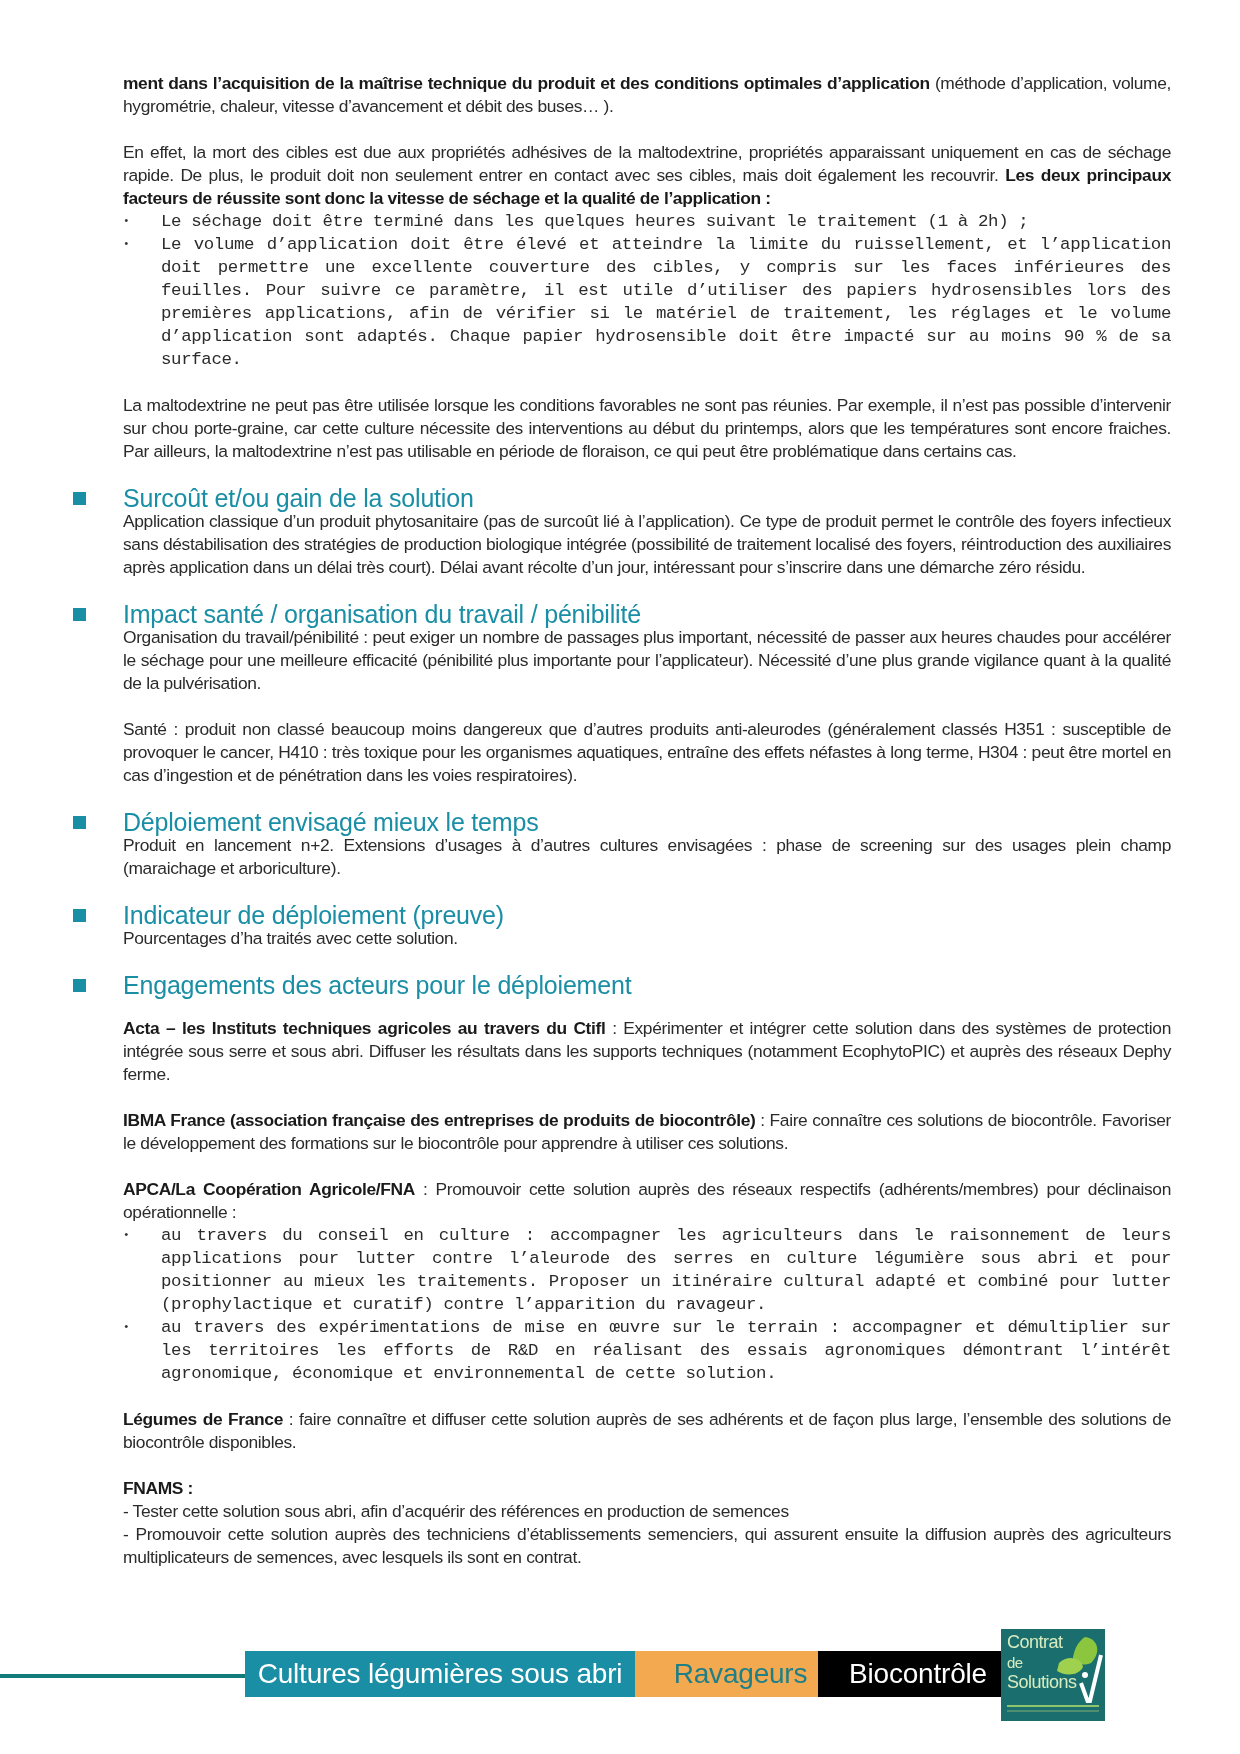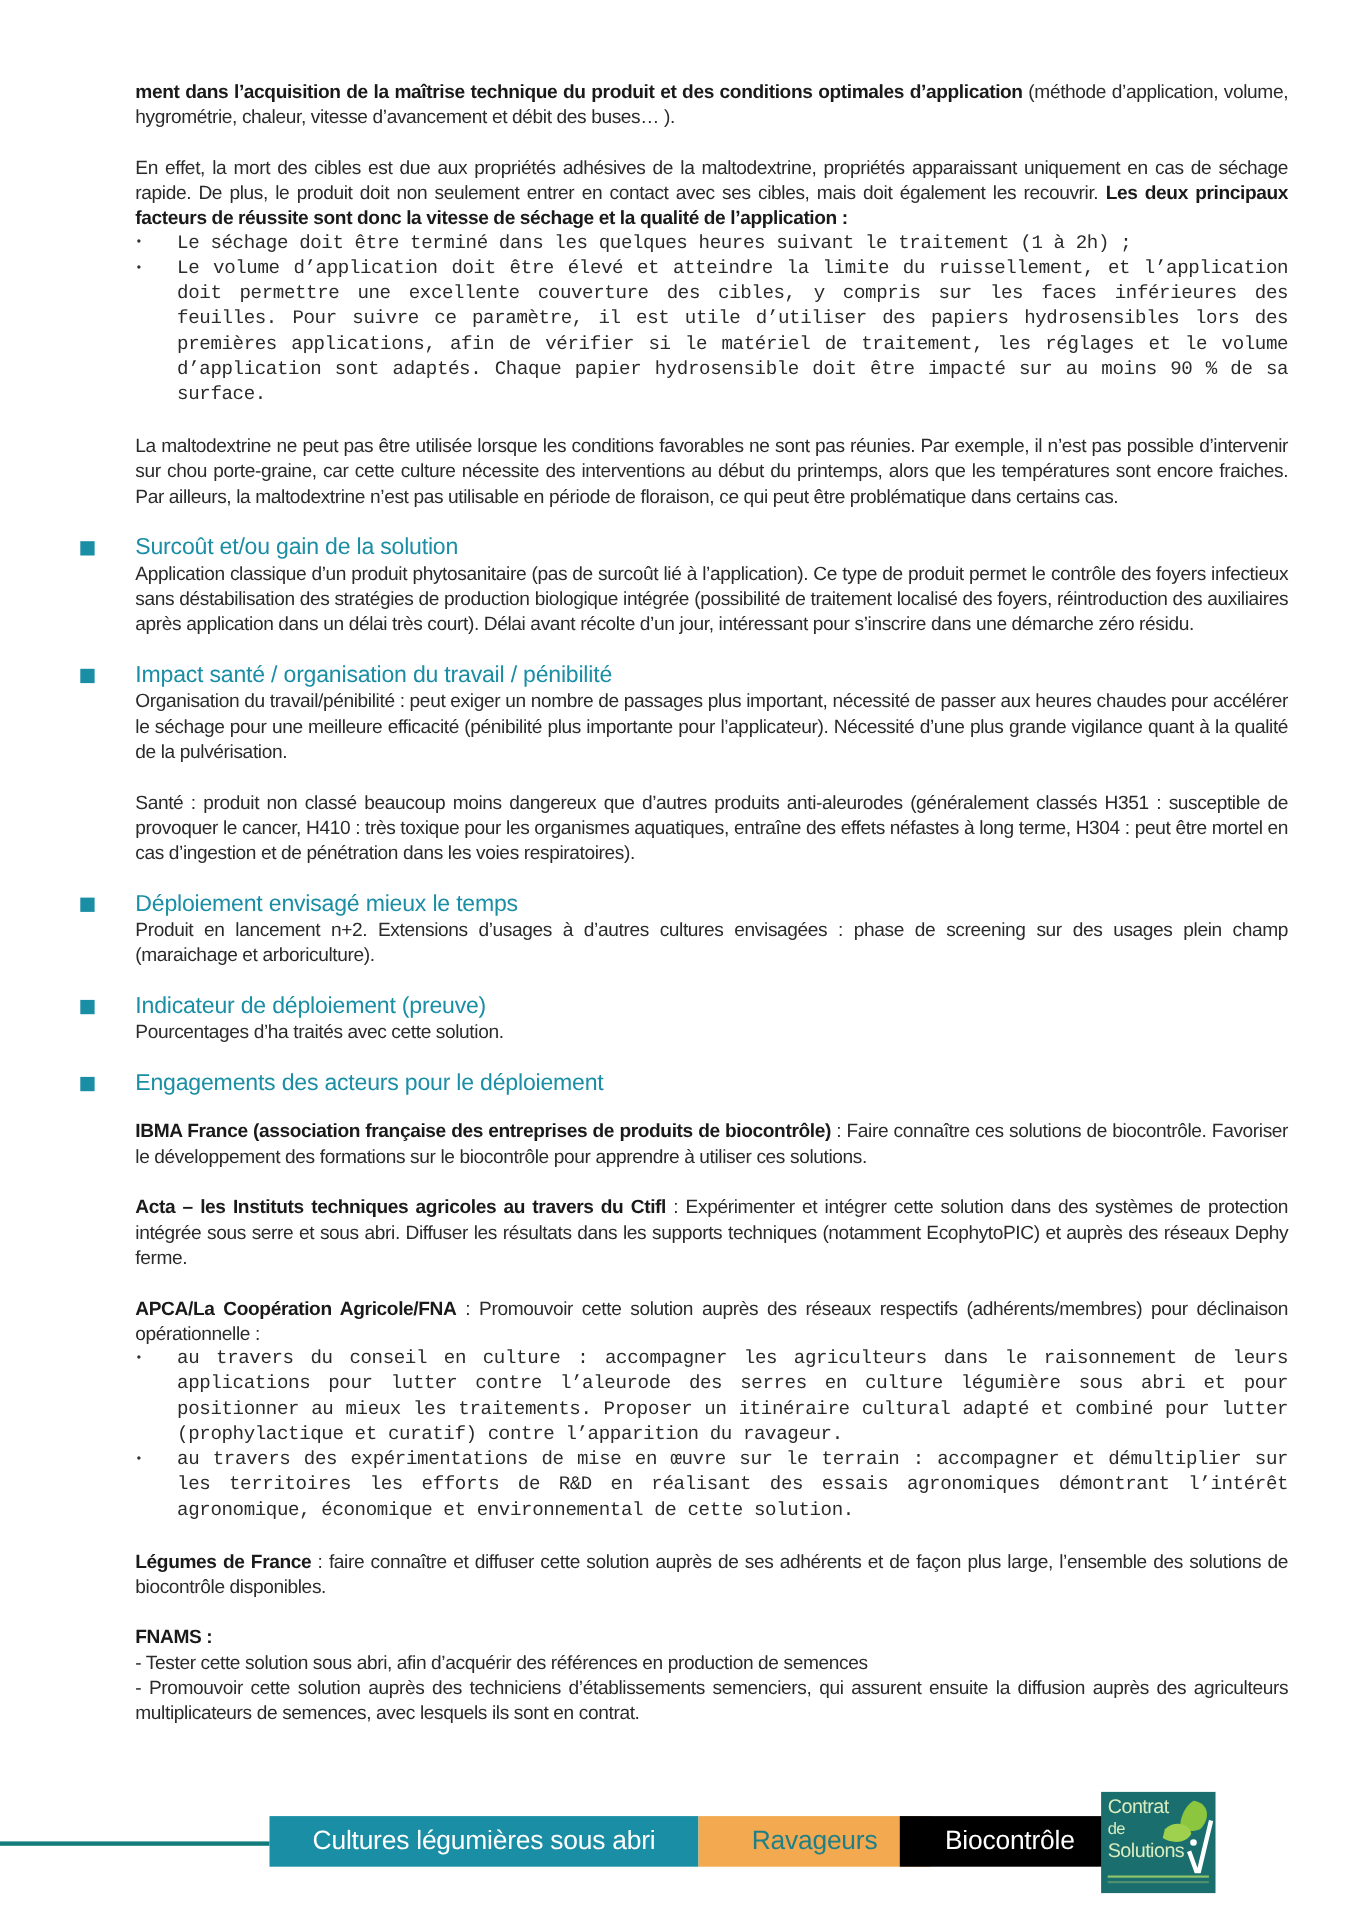--- a/index.html
+++ b/index.html
@@ -17,36 +17,36 @@
     ul.dots { list-style: none; margin: -23px 0 23px 0; padding: 0; }
     ul.dots li { position: relative; padding-left: 38px; font-family: Liberation Mono, monospace; }
     ul.dots li::before {
       content: "\2022"; position: absolute; left: 0; top: 0; font-size: 11px; color: #333;
     }
     .section { position: relative; margin-left: -48px; padding-left: 48px; margin-bottom: 23px; }
     .section .sq {
       position: absolute; left: -2px; top: 6px; width: 13px; height: 13px; background: #1a8ea5;
     }
     .section h2 {
-      margin: 0; font-weight: normal; color: #1a8ea5; font-size: 21px; line-height: 24px;
+      margin: 0; font-weight: normal; color: #1a8ea5; font-size: 25px; line-height: 24px;
       letter-spacing: -0.2px; text-align: left;
     }
     .section .body { margin: 0; }
     .section .body p { margin: 0 0 23px 0; }
     .section .body p:last-child { margin-bottom: 0; }
     .actors { margin-top: 12px; }
     .actors p { margin-bottom: 23px; }
     .actors ul.dots { margin-top: 0; }
     .plain-line { display: block; }
 
     
     .footer-line {
       position: absolute; left: 0; top: 1674px; width: 245px; height: 4px; background: #127c7c;
     }
-    .band { position: absolute; top: 1651px; height: 46px; display: flex; align-items: center; justify-content: center; font-size: 24px; letter-spacing: -0.2px; }
+    .band { position: absolute; top: 1651px; height: 46px; display: flex; align-items: center; justify-content: center; font-size: 28px; letter-spacing: -0.2px; }
     .band-1 { left: 245px; width: 390px; background: #1a8ea5; color: #ffffff; }
     .band-2 { left: 635px; width: 211px; background: #f2a950; color: #1f7f86; }
     .band-3 { left: 818px; width: 200px; background: #000000; color: #ffffff; }
     .logo {
       position: absolute; left: 1001px; top: 1629px; width: 104px; height: 92px; background: #1a6f6e;
       overflow: hidden;
     }
     .logo .t {
       position: absolute; left: 6px; color: #d9ecc0; font-size: 18px; line-height: 18px; letter-spacing: -0.5px;
     }
@@ -105,23 +105,23 @@
         <p>Pourcentages d’ha traités avec cette solution.</p>
       </div>
   </div>
 
   <div class="section" style="margin-bottom:0;">
     <span class="sq"></span>
     <h2>Engagements des acteurs pour le déploiement</h2>
   </div>
 
   <div class="actors" style="margin-top:20px;">
+    <p><b>Acta – les Instituts techniques agricoles au travers du Ctifl</b><span> : Expérimenter et intégrer cette solution dans des systèmes de protection intégrée sous serre et sous abri. Diffuser les résultats dans les supports techniques (notamment EcophytoPIC) et auprès des réseaux Dephy ferme.</span></p>
+
     <p><b>IBMA France (association française des entreprises de produits de biocontrôle)</b><span> : Faire connaître ces solutions de biocontrôle. Favoriser le développement des formations sur le biocontrôle pour apprendre à utiliser ces solutions.</span></p>
-
-    <p><b>Acta – les Instituts techniques agricoles au travers du Ctifl</b><span> : Expérimenter et intégrer cette solution dans des systèmes de protection intégrée sous serre et sous abri. Diffuser les résultats dans les supports techniques (notamment EcophytoPIC) et auprès des réseaux Dephy ferme.</span></p>
 
     <p style="margin-bottom:0;"><b>APCA/La Coopération Agricole/FNA</b><span> : Promouvoir cette solution auprès des réseaux respectifs (adhérents/membres) pour déclinaison opérationnelle :</span></p>
     <ul class="dots" style="margin-top:0;">
       <li>au travers du conseil en culture : accompagner les agriculteurs dans le raisonnement de leurs applications pour lutter contre l’aleurode des serres en culture légumière sous abri et pour positionner au mieux les traitements. Proposer un itinéraire cultural adapté et combiné pour lutter (prophylactique et curatif) contre l’apparition du ravageur.</li>
       <li>au travers des expérimentations de mise en œuvre sur le terrain : accompagner et démultiplier sur les territoires les efforts de R&amp;D en réalisant des essais agronomiques démontrant l’intérêt agronomique, économique et environnemental de cette solution.</li>
     </ul>
 
     <p><b>Légumes de France</b><span> : faire connaître et diffuser cette solution auprès de ses adhérents et de façon plus large, l’ensemble des solutions de biocontrôle disponibles.</span></p>
 
     <p>

